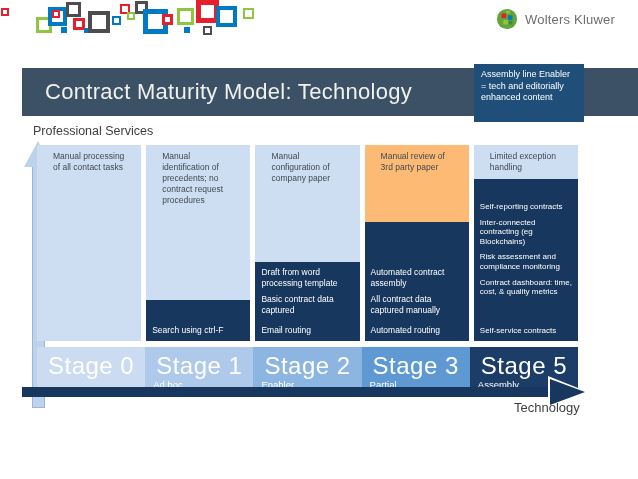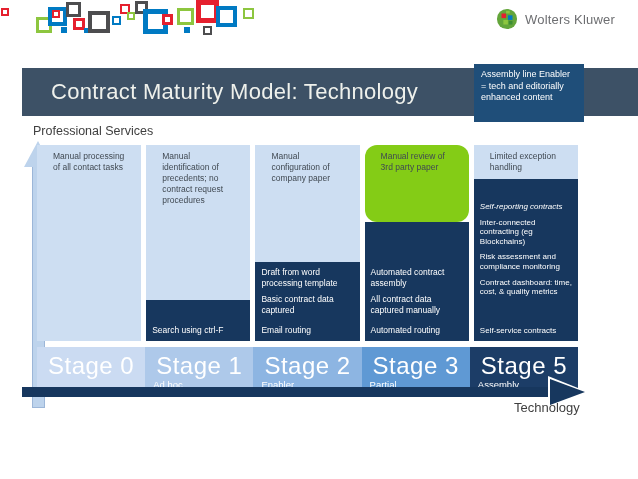--- a/index.html
+++ b/index.html
@@ -9,40 +9,40 @@
   
   .squares { position:absolute; left:0; top:0; width:270px; height:48px; }
   .sq { position:absolute; }
 
   
   .wk { position:absolute; left:496px; top:8px; display:flex; align-items:center; gap:7px; }
   .wk-name { font-size:13px; color:#6d6e71; letter-spacing:0.2px; }
 
   
   .title-bar { position:absolute; left:22px; top:68px; width:616px; height:48px; background:#3d5166; display:flex; align-items:center; z-index:1; }
-  .title { font-size:22px; color:#eff1ec; padding-left:29px; letter-spacing:0.3px; }
+  .title { font-size:22px; color:#eff1ec; padding-left:23px; letter-spacing:0.3px; }
 
   
   .callout { position:absolute; left:474px; top:64px; width:110px; height:58px; background:#1f4e79; color:#ffffff; font-size:9px; line-height:1.3; padding:5px 7px; z-index:5; }
 
   .ylabel { position:absolute; left:33px; top:124px; font-size:12.5px; color:#3f3f3f; }
   .xlabel { position:absolute; left:514px; top:400px; font-size:13px; color:#3f3f3f; z-index:6; }
 
   
   .v-arrow-shaft { position:absolute; left:32px; top:166px; width:13px; height:242px; background:#bdd3ec; border:1px solid #9cb6d8; z-index:1; }
   .v-arrow-head { position:absolute; left:24px; top:141px; width:0; height:0; border-left:14px solid transparent; border-right:14px solid transparent; border-bottom:26px solid #bdd3ec; z-index:1; }
 
   
   .columns { position:absolute; left:37px; top:145px; width:541px; height:196px; display:flex; gap:5px; z-index:2; }
   .column { flex:1; display:flex; flex-direction:column; }
   .light-box { flex:1; padding:6px 16px; font-size:8.5px; line-height:1.3; }
   .dark-box { color:#ffffff; font-size:8.5px; line-height:1.25; display:flex; flex-direction:column; gap:6px; padding:5px 6px; overflow:hidden; }
   .dark-box .item:last-child { margin-top:auto; }
   .dark-box.small { font-size:8px; line-height:1.2; gap:6px; }
-  .item.italic { font-style:italic; }
+  .item.italic { }
 
   
   .stage-row { position:absolute; left:37px; top:347px; width:541px; height:45px; display:flex; z-index:2; }
   .stage-box { flex:1; position:relative; color:#ffffff; text-align:center; }
   .stage-label { font-size:24px; line-height:38px; letter-spacing:0.5px; }
   .stage-sub { position:absolute; left:8px; bottom:2px; font-size:9.5px; }
 
   
   .h-arrow-bar { position:absolute; left:22px; top:387px; width:531px; height:10px; background:#17375e; z-index:3; }
   .h-arrow-head-outline { position:absolute; left:548px; top:376px; width:0; height:0; border-top:16px solid transparent; border-bottom:16px solid transparent; border-left:40px solid #ffffff; z-index:3; }
@@ -112,21 +112,21 @@
       </div>
       <div class="column">
         <div class="light-box" style="background: rgb(205, 222, 242); color: rgb(64, 73, 82);">Manual configuration of company paper</div>
         <div class="dark-box" style="background: rgb(23, 55, 94); height: 79px;">
           <div class="item">Draft from word processing template</div>
           <div class="item">Basic contract data captured</div>
           <div class="item">Email routing</div>
         </div>
       </div>
       <div class="column">
-        <div class="light-box" style="background: #84cc16; color: rgb(64, 73, 82); border-radius: 12px;">Manual review of 3rd party paper</div>
+        <div class="light-box" style="background: #fdba74; color: rgb(64, 73, 82);">Manual review of 3rd party paper</div>
         <div class="dark-box" style="background: rgb(23, 55, 94); height: 119px;">
           <div class="item" style="margin-top: 40px;">Automated contract assembly</div>
           <div class="item">All contract data captured manually</div>
           <div class="item">Automated routing</div>
         </div>
       </div>
       <div class="column">
         <div class="light-box" style="background: rgb(205, 222, 242); color: rgb(64, 73, 82);">Limited exception handling</div>
         <div class="dark-box small" style="background: rgb(23, 55, 94); height: 174px;">
           <div class="item italic" style="margin-top: 18px;">Self-reporting contracts</div>

